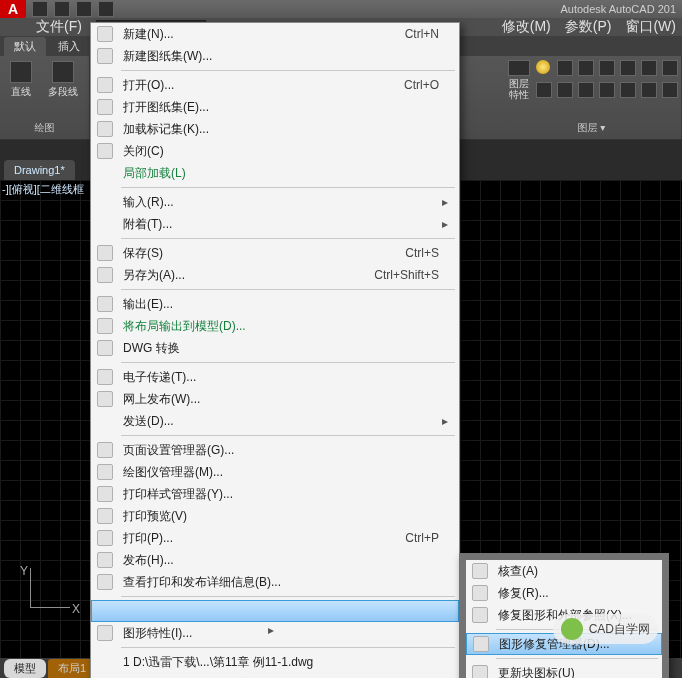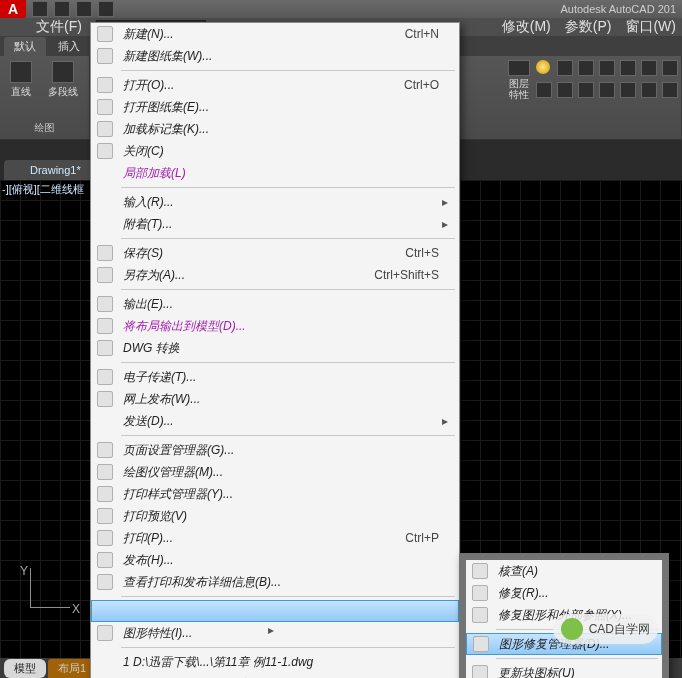--- a/index.html
+++ b/index.html
@@ -30,21 +30,21 @@
 .bigbtn .ic { width:22px; height:22px; background:#2e2e2e; border:1px solid #666; margin-bottom:2px; }
 .bigbtn .lb { font-size:10px; }
 .smic { width:16px; height:16px; background:#2e2e2e; border:1px solid #666; display:inline-block; }
 .panelname { font-size:10px; color:#ccc; text-align:center; padding-top:2px; }
 
 
 .layerpanel .grid { display:grid; grid-template-columns:repeat(7,18px); gap:3px; }
 .layerpanel .bulb { width:14px; height:14px; border-radius:50%; background:radial-gradient(#ffe680,#cc9900); }
 
 
-.doctab { position:absolute; top:160px; left:4px; height:20px; background:#4a4a4a; color:#cfe8ff; padding:2px 26px; border-radius:4px 4px 0 0; font-size:11px; display:flex; align-items:center; }
+.doctab { position:absolute; top:160px; left:4px; height:20px; background:#4a4a4a; color:#cfe8ff; padding:2px 10px; border-radius:4px 4px 0 0; font-size:11px; display:flex; align-items:center; }
 
 
 .canvas { position:absolute; top:180px; left:0; right:0; bottom:20px; background:#000;
   background-image:linear-gradient(#1a1a1a 1px,transparent 1px),linear-gradient(90deg,#1a1a1a 1px,transparent 1px);
   background-size:20px 20px;
 }
 .bracket { position:absolute; top:2px; left:2px; color:#cfe8ff; font-size:11px; }
 .ucs { position:absolute; left:20px; bottom:40px; width:50px; height:50px; }
 .ucs .y { position:absolute; left:10px; bottom:10px; width:1px; height:40px; background:#8f8f8f; }
 .ucs .x { position:absolute; left:10px; bottom:10px; width:40px; height:1px; background:#8f8f8f; }
@@ -53,24 +53,24 @@
 
 
 .layouttabs { position:absolute; bottom:0; left:0; right:0; height:20px; background:#3a3a3a; display:flex; align-items:center; padding-left:4px; gap:2px; }
 .layouttabs .ltab { padding:2px 10px; font-size:11px; color:#ccc; background:#a16207; border-radius:3px 3px 0 0; }
 .layouttabs .ltab.active { background:#d8d8d8; color:#222;border-radius:6px; }
 
 
 .menu { position:absolute; top:22px; left:90px; width:370px; background:#f4f4f4; border:1px solid #8a8a8a; box-shadow:3px 3px 8px rgba(0,0,0,0.5); z-index:100; }
 .menu .row, .submenu .row { display:flex; align-items:center; height:22px; padding:0 8px 0 0; position:relative; color:#222; }
 .menu .row.hl { background:linear-gradient(#c4e3ff,#93c9f5); border:1px solid #3b9bd6;flex-direction:column; }
-.menu .row.disabled { color:#a21caf; }
+.menu .row.disabled { color:#15803d; }
 .menu .gutter, .submenu .gutter { width:28px; height:22px; display:flex; align-items:center; justify-content:center; flex-shrink:0; }
 .menu .gutter .mi, .submenu .gutter .mi { width:16px; height:16px; background:#e2e2e2; border:1px solid #b0b0b0; border-radius:2px; }
-.menu .lbl, .submenu .lbl { flex:1; padding-left:4px; white-space:nowrap; overflow:hidden; text-overflow:ellipsis;font-style:italic; }
+.menu .lbl, .submenu .lbl { flex:1; padding-left:4px; white-space:nowrap; overflow:hidden; text-overflow:ellipsis; }
 .menu .sc { color:#444; padding-left:10px; }
 .menu .arr, .submenu .arr { width:12px; text-align:center; color:#555; }
 .menu .sep, .submenu .sep { height:1px; margin:3px 4px 3px 30px; background:#c8c8c8; }
 
 
 .submenu { position:absolute; top:553px; left:459px; width:210px; background:#f4f4f4; border:7px solid #737373; box-shadow:3px 3px 8px rgba(0,0,0,0.5); z-index:110; }
 .submenu .row.hl { background:linear-gradient(#c4e3ff,#93c9f5); border:1px solid #3b9bd6; }
 
 
 .wm { position:absolute; right:24px; bottom:34px; color:#444; background:rgba(240,240,240,0.85); padding:4px 8px; border-radius:20px; display:flex; align-items:center; gap:6px; z-index:200; }
@@ -136,20 +136,21 @@
         <span class="smic"></span>
         <span class="smic"></span>
         <span class="smic"></span>
         <span class="smic"></span>
         <span class="smic"></span>
         <span class="smic"></span>
         <span class="smic"></span>
         <span class="smic"></span>
       </div>
     </div>
+    <div class="panelname">图层 ▾</div>
   </div>
 </div>
 
 <div class="doctab">Drawing1*</div>
 
 <div class="canvas">
   <div class="bracket">-][俯视][二维线框</div>
   <div class="ucs">
     <div class="y"></div>
       <div class="x"></div>

